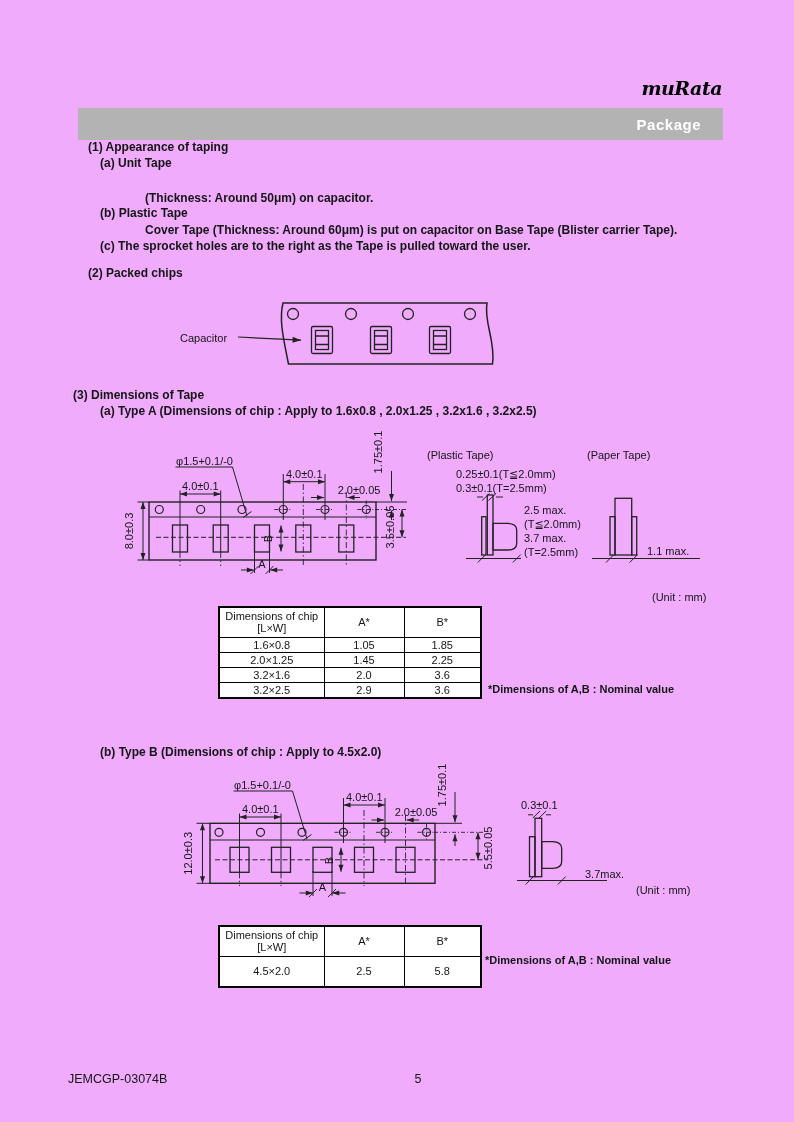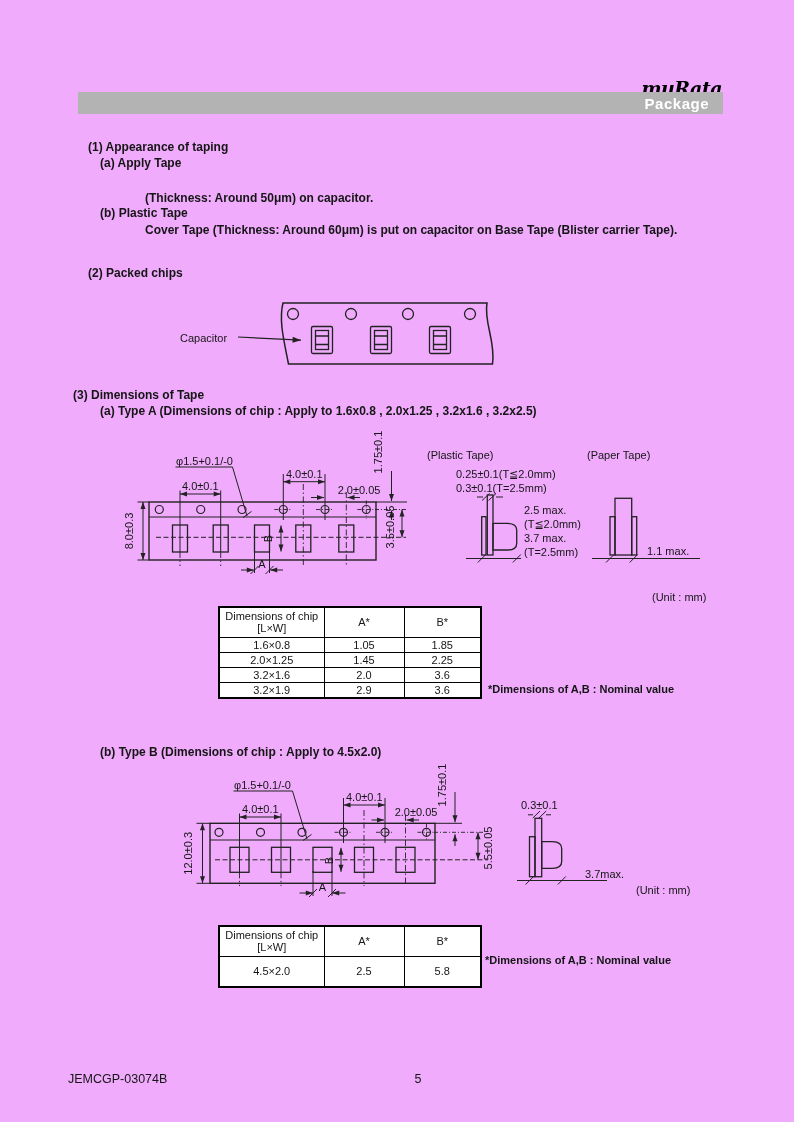--- a/index.html
+++ b/index.html
@@ -2,22 +2,22 @@
 <html><head>
 <meta charset="utf-8">
 <style>
   html,body{margin:0;padding:0;background:#e8e8e8;}
   #page{position:relative;width:794px;height:1122px;background:#f0abfc;margin:0 auto;overflow:hidden;
         font-family:"Liberation Sans","DejaVu Sans",sans-serif;color:#151515;}
   .t{position:absolute;white-space:nowrap;font-size:12px;line-height:14px;font-weight:bold;}
   #logo{position:absolute;left:560px;top:77px;width:162px;text-align:right;
         font-family:"DejaVu Serif","Liberation Serif",serif;font-style:italic;font-weight:bold;
         font-size:19px;letter-spacing:-0.5px;color:#000;}
-  #banner{position:absolute;left:78px;top:92px;width:645px;height:22px;background:#b3b3b3;
-          display:flex;align-items:center;justify-content:flex-end;padding:8px;box-sizing:border-box;}
+  #banner{position:absolute;left:78px;top:108px;width:645px;height:22px;background:#b3b3b3;
+          display:flex;align-items:center;justify-content:flex-end;padding:16px;box-sizing:border-box;}
   #banner span{color:#ffffff;font-weight:bold;font-size:15px;letter-spacing:0.5px;margin-right:6px;}
   svg{position:absolute;overflow:visible;}
   svg text{font-family:"Liberation Sans","DejaVu Sans",sans-serif;font-size:11px;fill:#151515;}
   .dimtable{position:absolute;border-collapse:collapse;table-layout:fixed;background:#fff;}
   .dimtable th,.dimtable td{border:1.5px solid #000;font-size:11px;font-weight:normal;
           text-align:center;vertical-align:middle;padding:1px;line-height:12px;}
   .dimtable{border:2px solid #000;}
   .fineprint{font-size:11px;text-align:center;}
   #footer-doc{position:absolute;left:68px;top:1072px;font-size:12.5px;}
   #footer-page{position:absolute;left:400px;top:1072px;width:36px;text-align:center;font-size:12.5px;}
@@ -26,24 +26,25 @@
 <body>
 
 <div id="page">
 
   <div id="logo">muRata</div>
   <div id="banner">
     <span>Package</span>
   </div>
 
   <div class="t" style="left:88px;top:140px">(1) Appearance of taping</div>
-  <div class="t" style="left:100px;top:156px">(a) Apply Tape</div>
+  <div class="t" style="left:100px;top:156px">(a) Unit Tape</div>
   <div class="t" style="left:145px;top:191px">(Thickness: Around 50μm) on capacitor.</div>
   <div class="t" style="left:100px;top:206px">(b) Plastic Tape</div>
   <div class="t" style="left:145px;top:223px">Cover Tape (Thickness: Around 60μm) is put on capacitor on Base Tape (Blister carrier Tape).</div>
+  <div class="t" style="left:100px;top:239px">(c) The sprocket holes are to the right as the Tape is pulled toward the user.</div>
 
   <div class="t" style="left:88px;top:266px">(2) Packed chips</div>
 
   <svg style="left:150px;top:290px;width:420px;height:85px" viewBox="150 290 420 85">
     <defs>
       <marker id="ah" viewBox="0 0 8 6" refX="7.5" refY="3" markerWidth="8" markerHeight="6" orient="auto-start-reverse">
         <path d="M0.5,0.5 L7.5,3 L0.5,5.5 Z" fill="#222"></path>
       </marker>
     </defs>
     <g fill="none" stroke="#222" stroke-width="1.5">
@@ -176,21 +177,21 @@
       <td>2.0×1.25</td>
       <td>1.45</td>
       <td>2.25</td>
     </tr>
     <tr style="height:13px">
       <td>3.2×1.6</td>
       <td>2.0</td>
       <td>3.6</td>
     </tr>
     <tr style="height:13px">
-      <td>3.2×1.9</td>
+      <td>3.2×2.5</td>
       <td>2.9</td>
       <td>3.6</td>
     </tr>
   </tbody>
     </table>
   <div class="t fineprint" style="left:488px;top:682px">*Dimensions of A,B : Nominal value</div>
 
   <div class="t" style="left:100px;top:745px">(b) Type B (Dimensions of chip : Apply to 4.5x2.0)</div>
 
   <svg style="left:170px;top:758px;width:545px;height:150px" viewBox="170 758 545 150">

